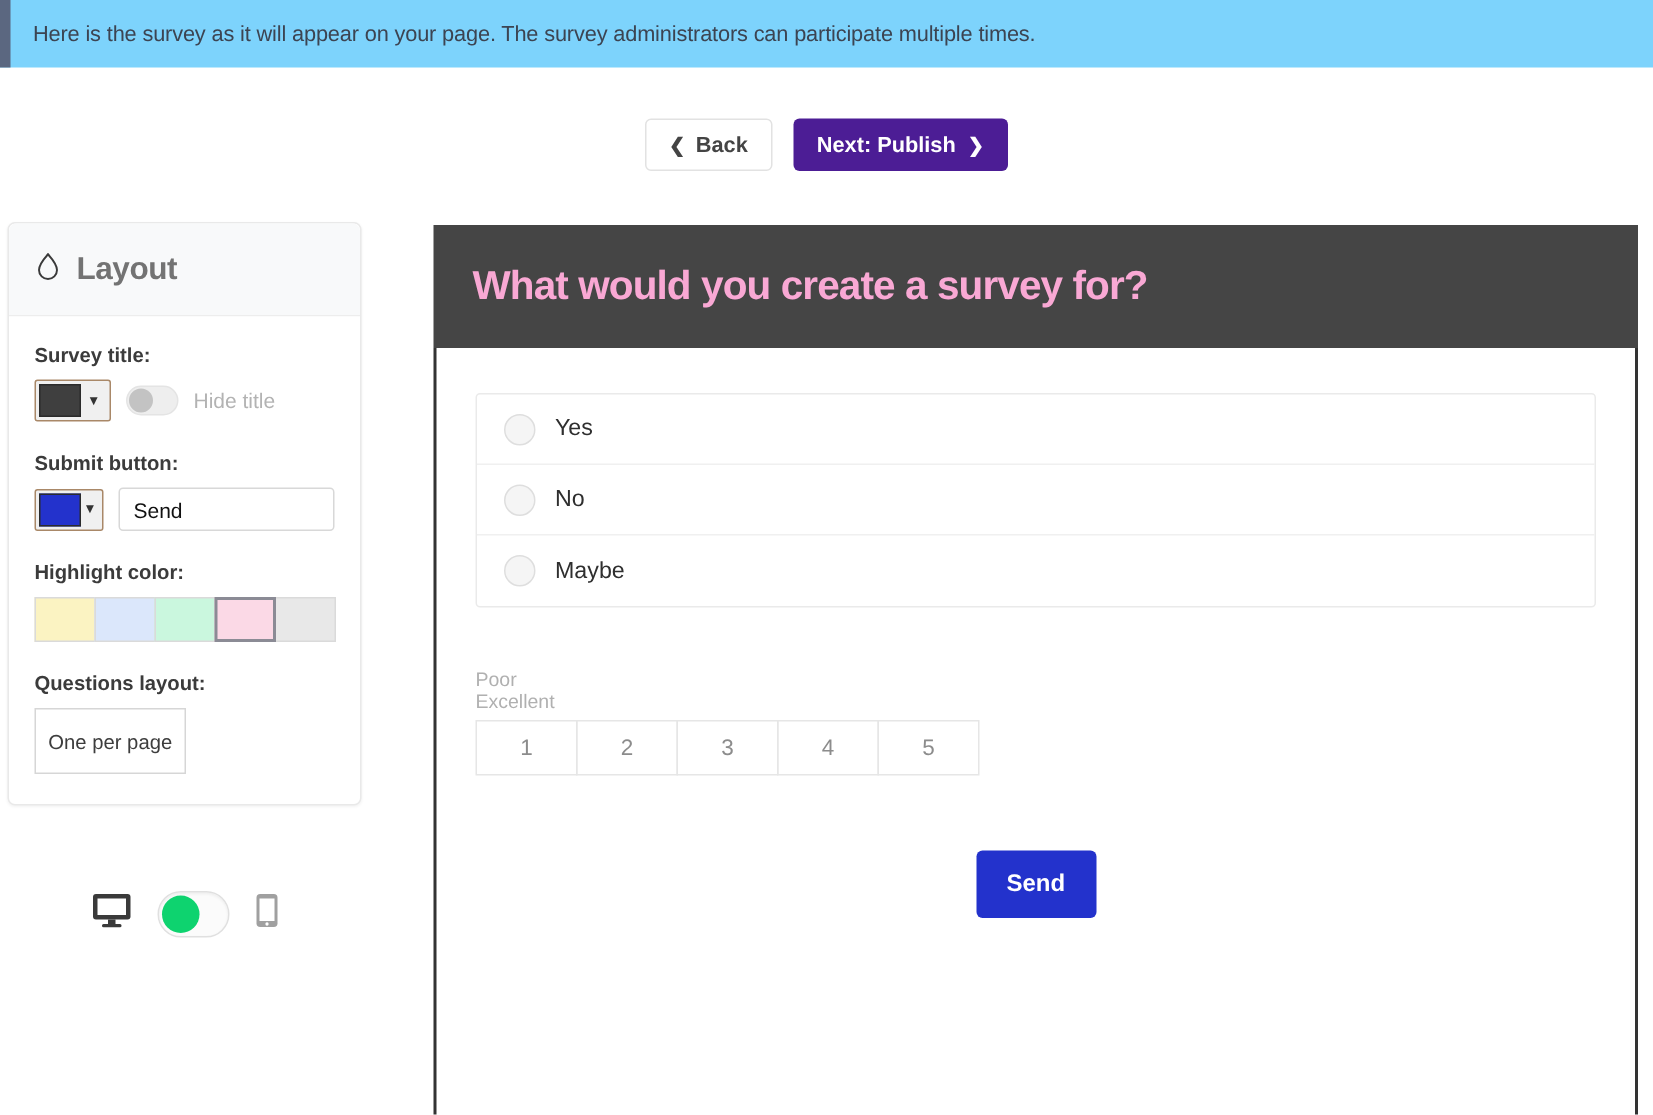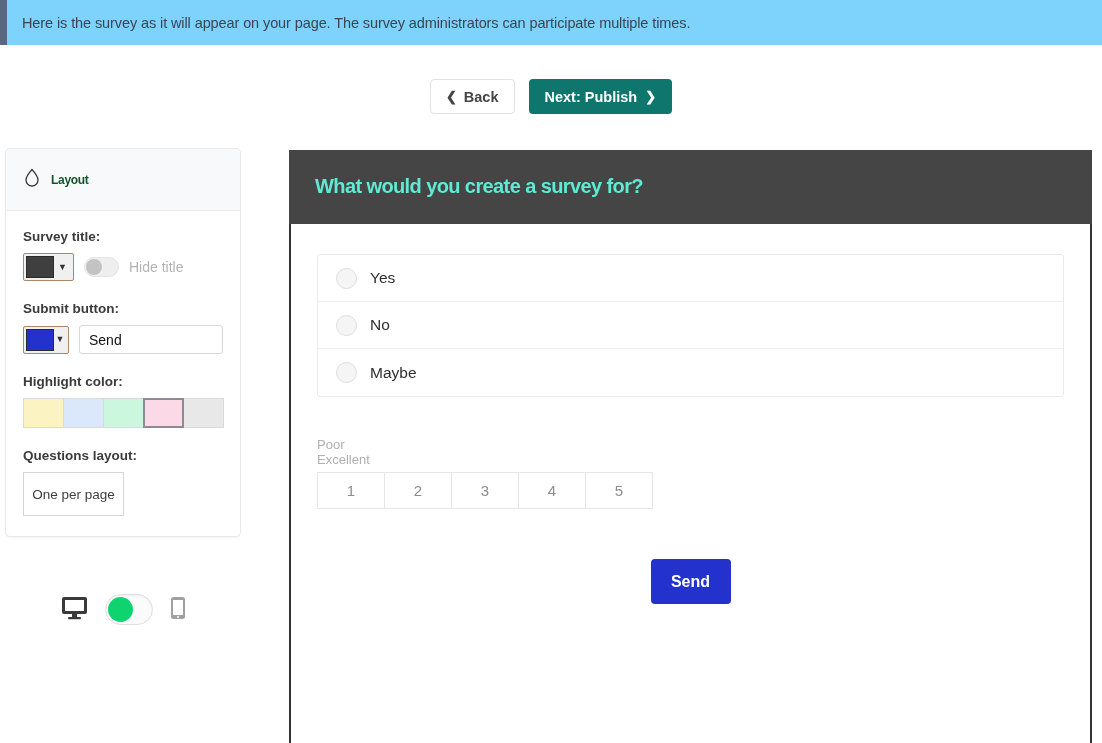--- a/index.html
+++ b/index.html
@@ -37,21 +37,21 @@
     height: 35px; padding: 0 15px;
     background: #fff;
     border: 1px solid #e2e2e2;
     border-radius: 4px;
     font-size: 14.5px; font-weight: bold; color: #444;
     cursor: pointer;
   }
   .btn-next {
     display: flex; align-items: center; gap: 8px;
     height: 35px; padding: 0 16px;
-    background: #0f766e;
+    background: #4c1d95;
     border: none; border-radius: 4px;
     font-size: 14.5px; font-weight: bold; color: #fff;
     cursor: pointer;
   }
   .chev { font-size: 13px; line-height: 1; display:inline-block; }
 
   
   .panel {
     position: absolute; left: 5px; top: 148px;
     width: 236px;
@@ -62,21 +62,21 @@
   }
   .panel-head {
     height: 62px;
     background: #f8f9fa;
     border-bottom: 1px solid #ededed;
     border-radius: 5px 5px 0 0;
     display: flex; align-items: center; gap: 11px;
     padding: 0 18px;
   }
   .panel-title {
-    font-size: 12px; font-weight: bold; color: #14532d;
+    font-size: 21px; font-weight: bold; color: #737373;
     letter-spacing: -0.3px;
   }
   .panel-body { padding: 18px 17px 20px 17px; }
   .field-label {
     font-size: 13.5px; font-weight: bold; color: #3b3b3b;
     margin-bottom: 9px;
   }
   .field-label.sp { margin-top: 20px; }
 
   .row { display: flex; align-items: center; gap: 10px; }
@@ -164,21 +164,21 @@
   
   .survey {
     position: absolute; left: 289px; top: 150px;
     width: 803px;
   }
   .survey-head {
     background: #454545;
     padding: 25px 26px 26px 26px;
   }
   .survey-title {
-    font-size: 20px; font-weight: bold; color: #5eead4;
+    font-size: 27px; font-weight: bold; color: #f9a8d4;
     letter-spacing: -0.6px;
   }
   .survey-body {
     background: #fff;
     border-left: 2px solid #333;
     border-right: 2px solid #333;
     padding: 30px 26px 0 26px;
     height: 593px;
     overflow: hidden;
   }

